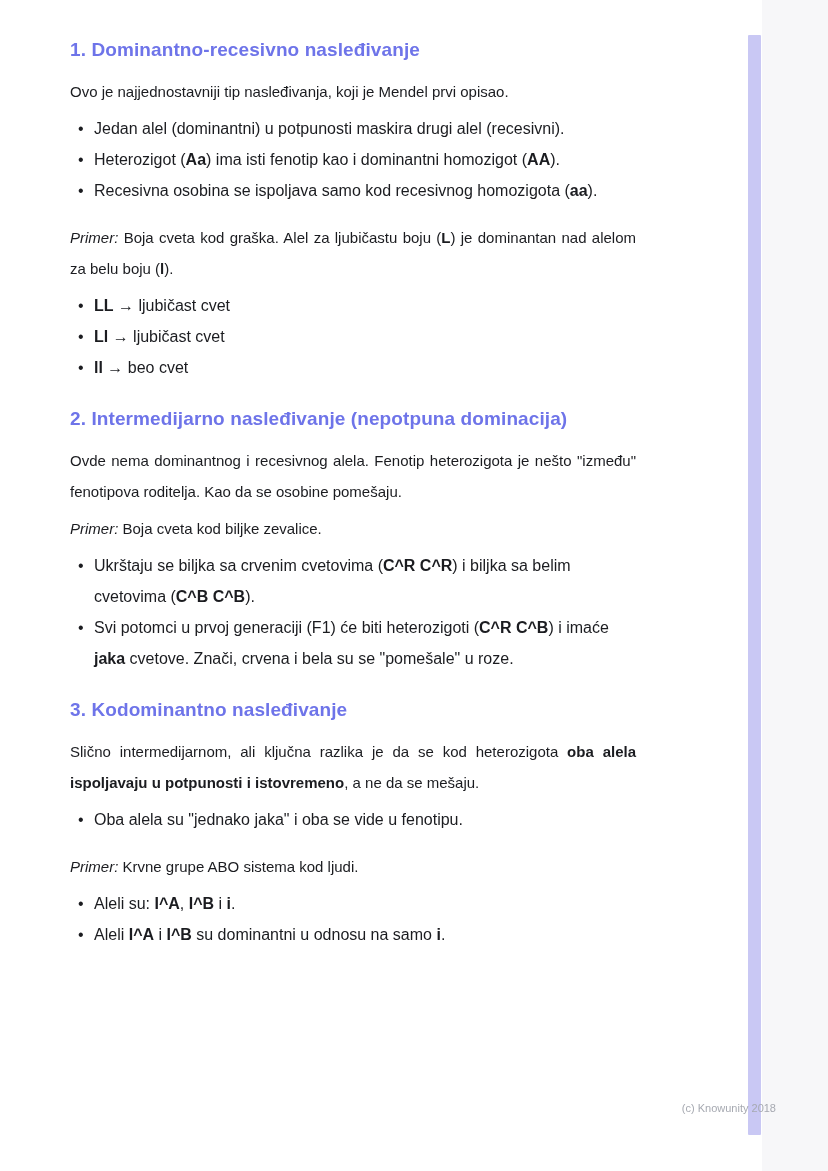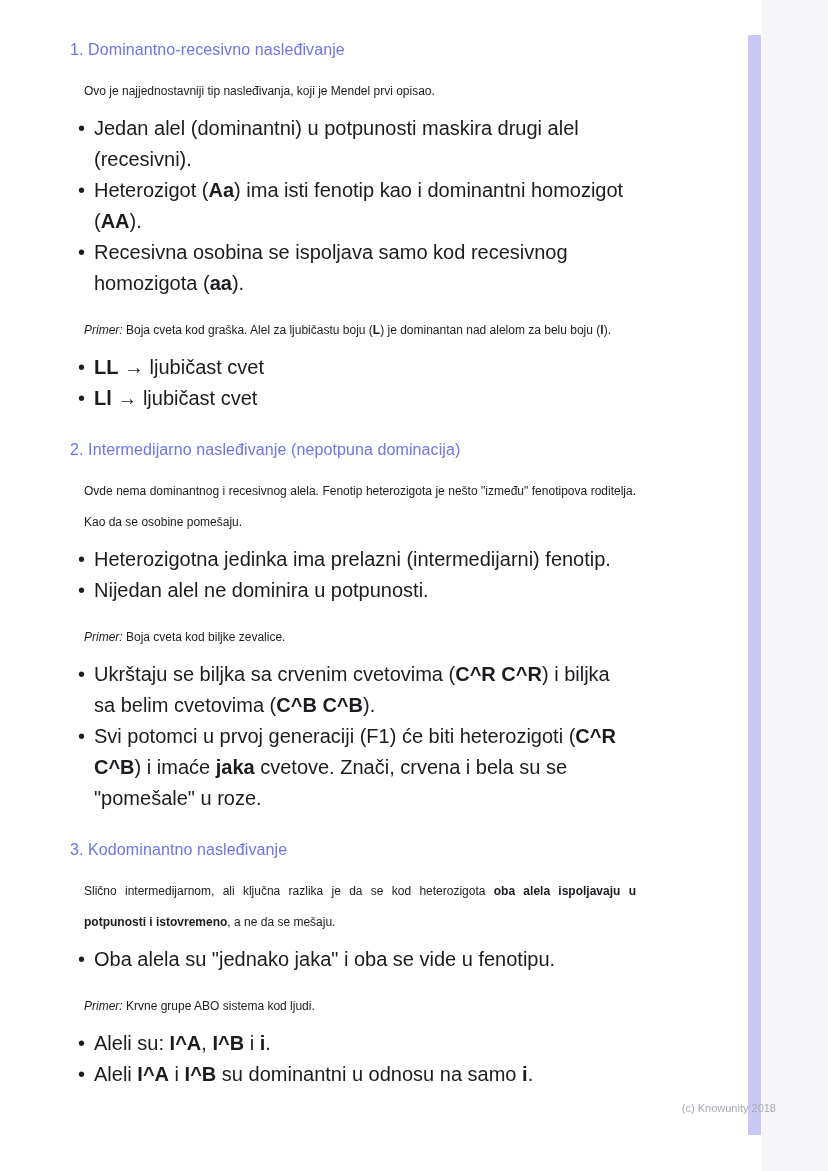--- a/index.html
+++ b/index.html
@@ -31,40 +31,40 @@
     background: var(--ribbon);
     border-radius: 1px;
   }
   .content {
     position: absolute;
     left: 70px; top: 38px;
     width: 566px;
   }
   h2.section-heading {
     color: var(--accent);
-    font-size: 16px;
+    font-size: 19px;
     line-height: 24px;
-    font-weight: 400;
+    font-weight: 700;
     margin: 24px 0 14px 0;
     letter-spacing: 0.1px;
   }
   h2.section-heading:first-child { margin-top: 0; }
   .content p {
-    font-size: 12px;
+    font-size: 15px;
     line-height: 31px;
-    margin: 0 0 6px 14px;
+    margin: 0 0 6px 0;
   }
   .content p.justify { text-align: justify; }
   .content ul {
     list-style: none;
     margin: 0 0 16px 0;
     padding-left: 24px;
   }
   .content li {
-    font-size: 20px;
+    font-size: 16px;
     line-height: 31px;
     position: relative;
   }
   .content li::before {
     content: "\2022";
     position: absolute;
     left: -16px;
     top: 0;
     color: var(--text);
   }
@@ -90,27 +90,24 @@
     <p><span>Ovo je najjednostavniji tip nasleđivanja, koji je Mendel prvi opisao.</span></p>
     <ul>
       <li><span>Jedan alel (dominantni) u potpunosti maskira drugi alel (recesivni).</span></li>
       <li><span>Heterozigot (</span><strong>Aa</strong><span>) ima isti fenotip kao i dominantni homozigot (</span><strong>AA</strong><span>).</span></li>
       <li><span>Recesivna osobina se ispoljava samo kod recesivnog homozigota (</span><strong>aa</strong><span>).</span></li>
     </ul>
     <p class="justify"><em>Primer:</em><span> Boja cveta kod graška. Alel za ljubičastu boju (</span><strong>L</strong><span>) je dominantan nad alelom za belu boju (</span><strong>l</strong><span>).</span></p>
     <ul>
       <li><strong>LL</strong><span> → ljubičast cvet</span></li>
       <li><strong>Ll</strong><span> → ljubičast cvet</span></li>
+      <li><strong>ll</strong><span> → beo cvet</span></li>
     </ul>
     <h2 class="section-heading">2. Intermedijarno nasleđivanje (nepotpuna dominacija)</h2>
     <p class="justify"><span>Ovde nema dominantnog i recesivnog alela. Fenotip heterozigota je nešto "između" fenotipova roditelja. Kao da se osobine pomešaju.</span></p>
-    <ul>
-      <li><span>Heterozigotna jedinka ima prelazni (intermedijarni) fenotip.</span></li>
-      <li><span>Nijedan alel ne dominira u potpunosti.</span></li>
-    </ul>
     <p><em>Primer:</em><span> Boja cveta kod biljke zevalice.</span></p>
     <ul>
       <li><span>Ukrštaju se biljka sa crvenim cvetovima (</span><strong>C^R C^R</strong><span>) i biljka sa belim cvetovima (</span><strong>C^B C^B</strong><span>).</span></li>
       <li><span>Svi potomci u prvoj generaciji (F1) će biti heterozigoti (</span><strong>C^R C^B</strong><span>) i imaće </span><strong>jaka</strong><span> cvetove. Znači, crvena i bela su se "pomešale" u roze.</span></li>
     </ul>
     <h2 class="section-heading">3. Kodominantno nasleđivanje</h2>
     <p class="justify"><span>Slično intermedijarnom, ali ključna razlika je da se kod heterozigota </span><strong>oba alela ispoljavaju u potpunosti i istovremeno</strong><span>, a ne da se mešaju.</span></p>
     <ul>
       <li><span>Oba alela su "jednako jaka" i oba se vide u fenotipu.</span></li>
     </ul>

